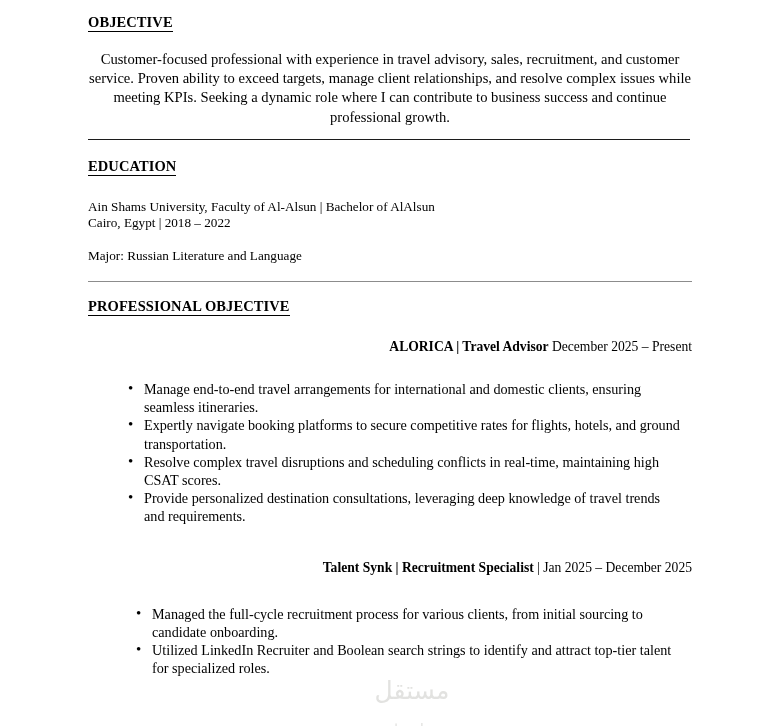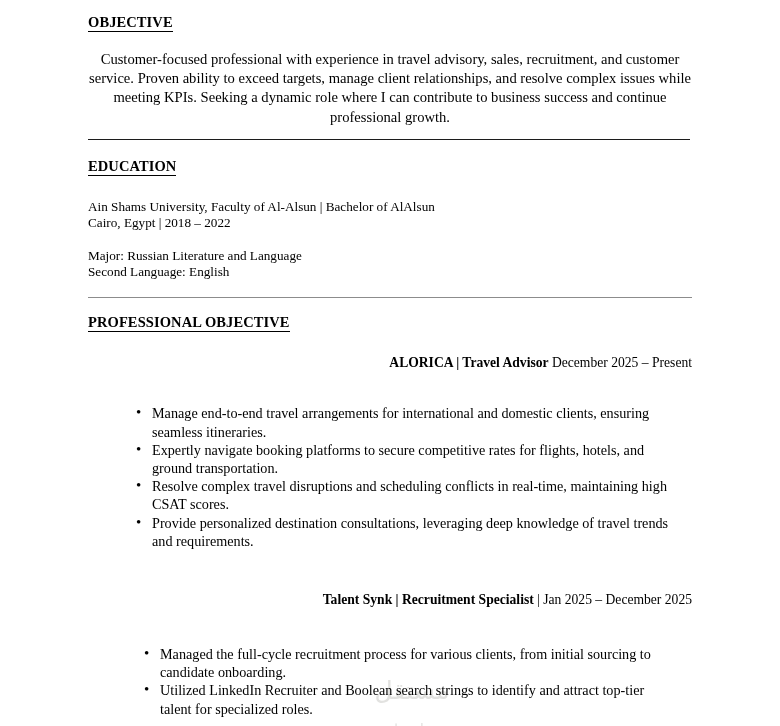--- a/index.html
+++ b/index.html
@@ -115,21 +115,21 @@
     text-align: right;
   }
   .job-line .job-title { font-weight: bold; }
   .job-line .job-dates { font-weight: normal; }
 
   
   ul.bullets {
     position: relative;
     z-index: 2;
     list-style: none;
-    margin: 16px;
+    margin: 8px;
     padding: 0;
   }
   ul.bullets > li {
     position: relative;
     font-size: 14.2px;
     line-height: 18.2px;
     padding-left: 48px;
     margin: 0 0 0 0;
   }
   ul.bullets > li::before {
@@ -173,21 +173,20 @@
     <div class="heading-row">
       <span class="section-heading">EDUCATION</span>
     </div>
 
     <div class="sp" style="height:23px"></div>
     <p class="para-small">Ain Shams University, Faculty of Al-Alsun | Bachelor of AlAlsun</p>
     <p class="para-small">Cairo, Egypt | 2018 – 2022</p>
 
     <div class="sp" style="height:16px"></div>
     <p class="para-small">Major: Russian Literature and Language</p>
-    <p class="para-small">Second Language: English</p>
 
     <div class="sp" style="height:17px"></div>
     <div class="rule-thin"></div>
 
     <div class="sp" style="height:6px"></div>
     <div class="heading-row">
       <span class="section-heading">PROFESSIONAL OBJECTIVE</span>
     </div>
 
     <div class="sp" style="height:22px"></div>

